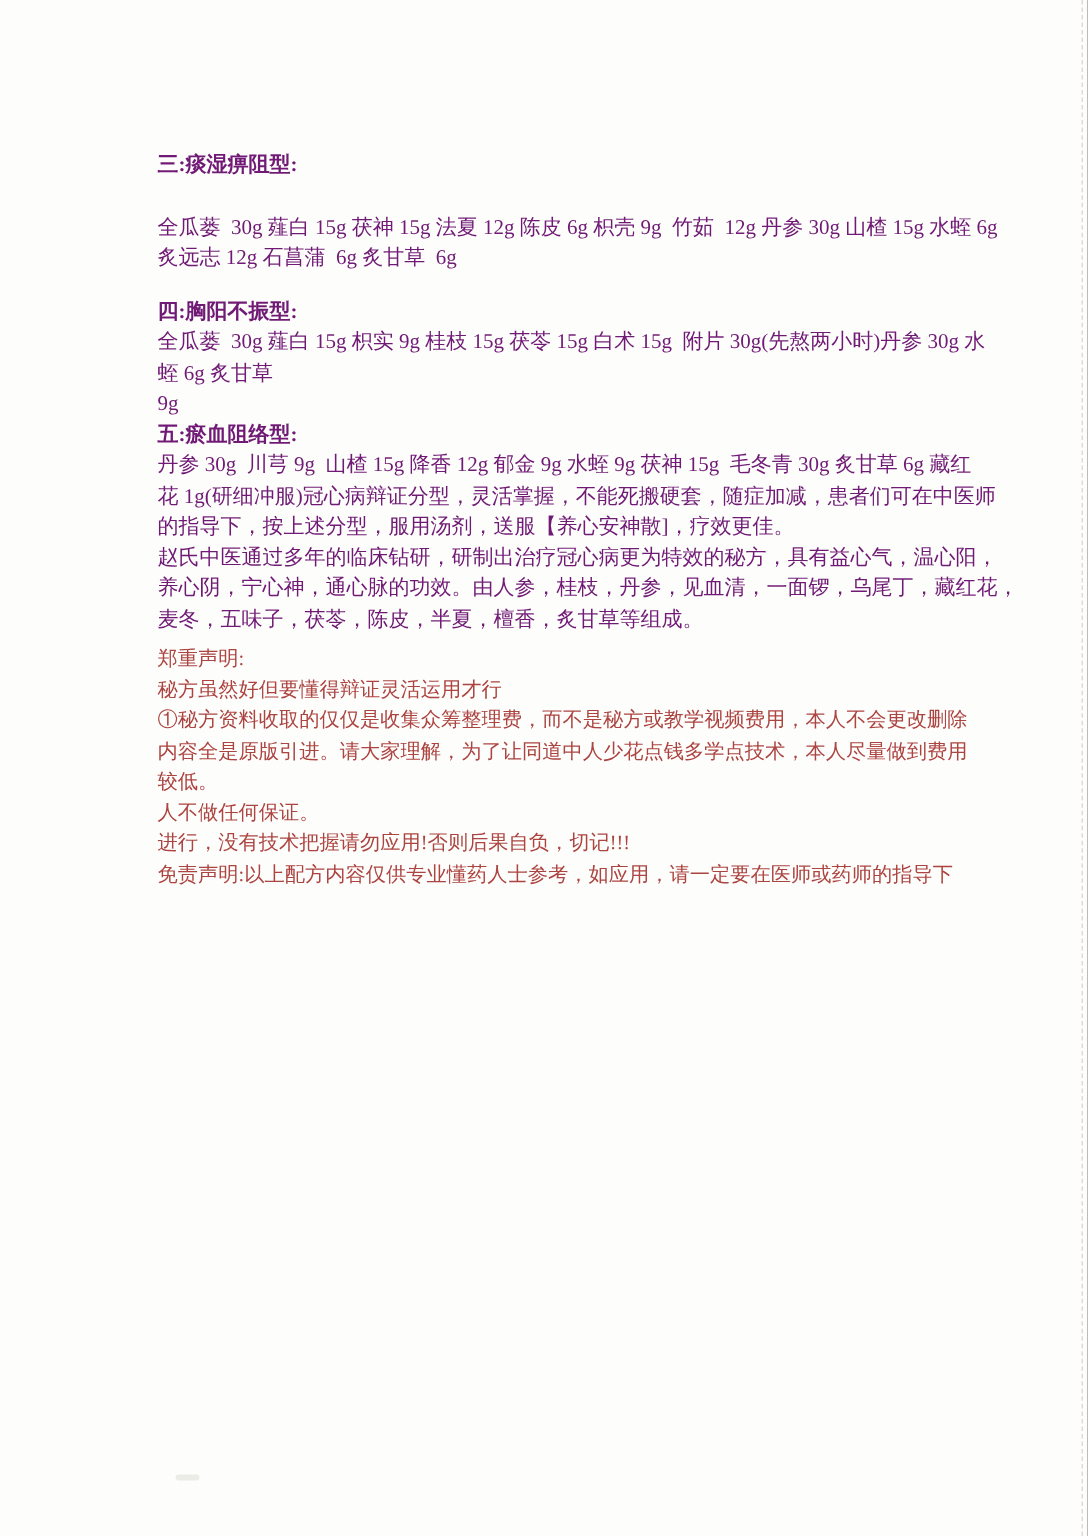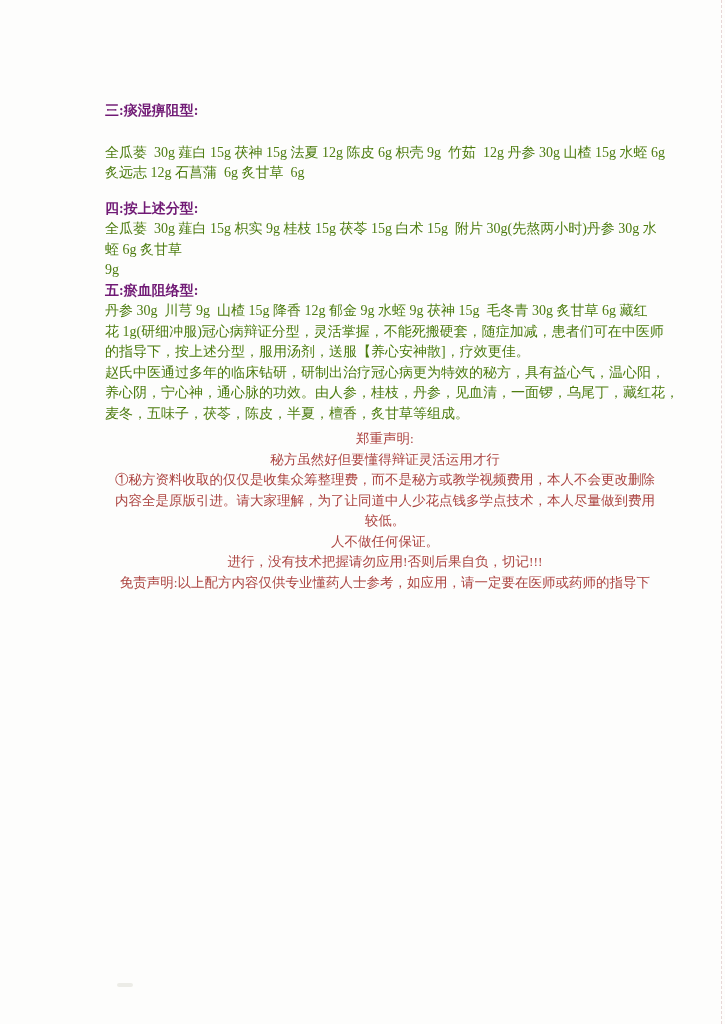--- a/index.html
+++ b/index.html
@@ -26,26 +26,26 @@
   }
   .line {
     white-space: pre;
     font-size: 14px;
     line-height: 20.5px;
   }
   .heading {
     color: #701a75;
     font-weight: 600;
   }
-  .dark { color: #4d7c0f; }
+  .dark { color: #701a75; }
   .red  { color: #ac4440; }
   .recipe3 { margin-top: 21px; }
   .h4gap   { margin-top: 15px; }
   .recipe4 { }
-  .statement { margin-top: 5px; text-align: center; }
+  .statement { margin-top: 5px; }
   .statement .line { font-size: 13.5px; }
   .smudge {
     position: absolute;
     left: 117px;
     top: 983px;
     width: 16px;
     height: 4px;
     background: #ECECE7;
     border-radius: 2px;
   }
@@ -58,21 +58,21 @@
   <div class="edge-dash"></div>
 
   <div class="content">
 
     <div class="line heading">三:痰湿痹阻型:</div>
     <div class="recipe3">
       <div class="line dark">全瓜蒌  30g 薤白 15g 茯神 15g 法夏 12g 陈皮 6g 枳壳 9g  竹茹  12g 丹参 30g 山楂 15g 水蛭 6g</div>
       <div class="line dark">炙远志 12g 石菖蒲  6g 炙甘草  6g</div>
     </div>
 
-    <div class="line heading h4gap">四:按上述分型:</div>
+    <div class="line heading h4gap">四:胸阳不振型:</div>
     <div class="recipe4">
       <div class="line dark">全瓜蒌  30g 薤白 15g 枳实 9g 桂枝 15g 茯苓 15g 白术 15g  附片 30g(先熬两小时)丹参 30g 水</div>
       <div class="line dark">蛭 6g 炙甘草</div>
       <div class="line dark">9g</div>
     </div>
 
     <div class="line heading">五:瘀血阻络型:</div>
     <div>
       <div class="line dark">丹参 30g  川芎 9g  山楂 15g 降香 12g 郁金 9g 水蛭 9g 茯神 15g  毛冬青 30g 炙甘草 6g 藏红</div>
       <div class="line dark">花 1g(研细冲服)冠心病辩证分型，灵活掌握，不能死搬硬套，随症加减，患者们可在中医师</div>

